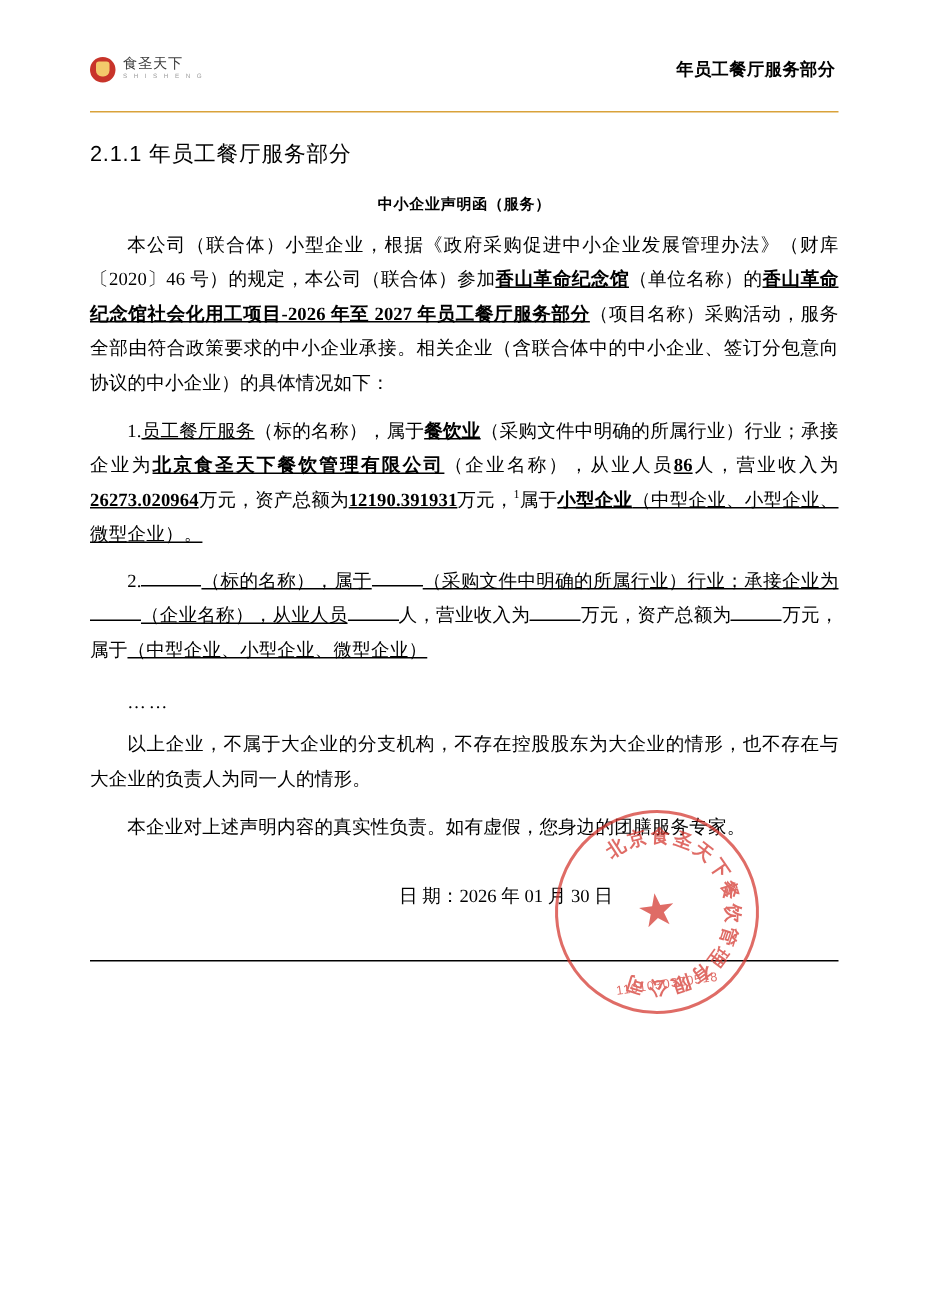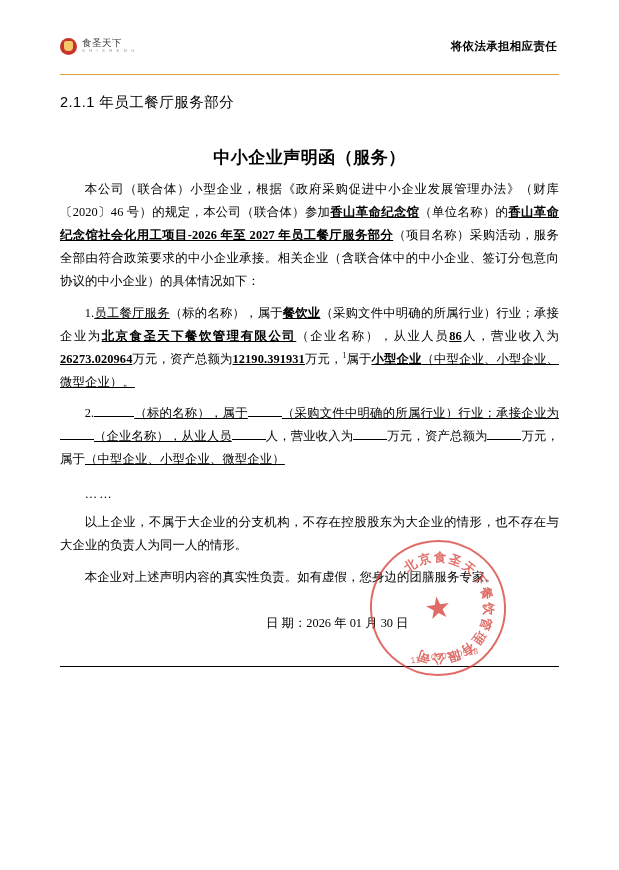--- a/index.html
+++ b/index.html
@@ -89,23 +89,23 @@
 
   
   .sec-title {
     font-size: 14.5px;
     margin: 18px 0 0 0;
     letter-spacing: .5px;
     font-family: "Liberation Sans", sans-serif;
   }
   .doc-title {
     text-align: center;
-    font-size: 17px;
+    font-size: 10px;
     font-weight: bold;
-    margin: 34px 0 0 0;
+    margin: 17px 0 0 0;
     letter-spacing: .5px;
   }
 
   
   .para {
     font-size: 12.4px;
     line-height: 1.85;
     text-align: justify;
     text-justify: inter-ideograph;
     margin: 9px 0 0 0;
@@ -219,21 +219,21 @@
 <div class="page">
 
   <div class="header">
     <div class="logo-wrap">
       <div class="logo-mark"></div>
       <div class="logo-text">
         <span class="logo-cn">食圣天下</span>
         <span class="logo-sub">S H I S H E N G</span>
       </div>
     </div>
-    <div class="header-slogan">将依法承担相应责任</div>
+    <div class="header-slogan">年员工餐厅服务部分</div>
   </div>
   <hr class="header-rule">
 
   <div class="sec-title">2.1.1  年员工餐厅服务部分</div>
 
   <div class="doc-title">中小企业声明函（服务）</div>
 
   <p class="para indent">
     <span>本公司（联合体）小型企业，根据《政府采购促进中小企业发展管理办法》（财库</span><span>〔2020〕46 号）的规定，本公司（联合体）参加</span><span class="ub">香山革命纪念馆</span><span>（单位名称）的</span><span class="ub">香山革命纪念馆社会化用工项目-2026 年至 2027 年员工餐厅服务部分</span><span>（项目名称）采购活动，服务全部由符合政策要求的中小企业承接。相关企业（含联合体中的中小企业、签订分包意向协议的中小企业）的具体情况如下：</span>
   </p>

